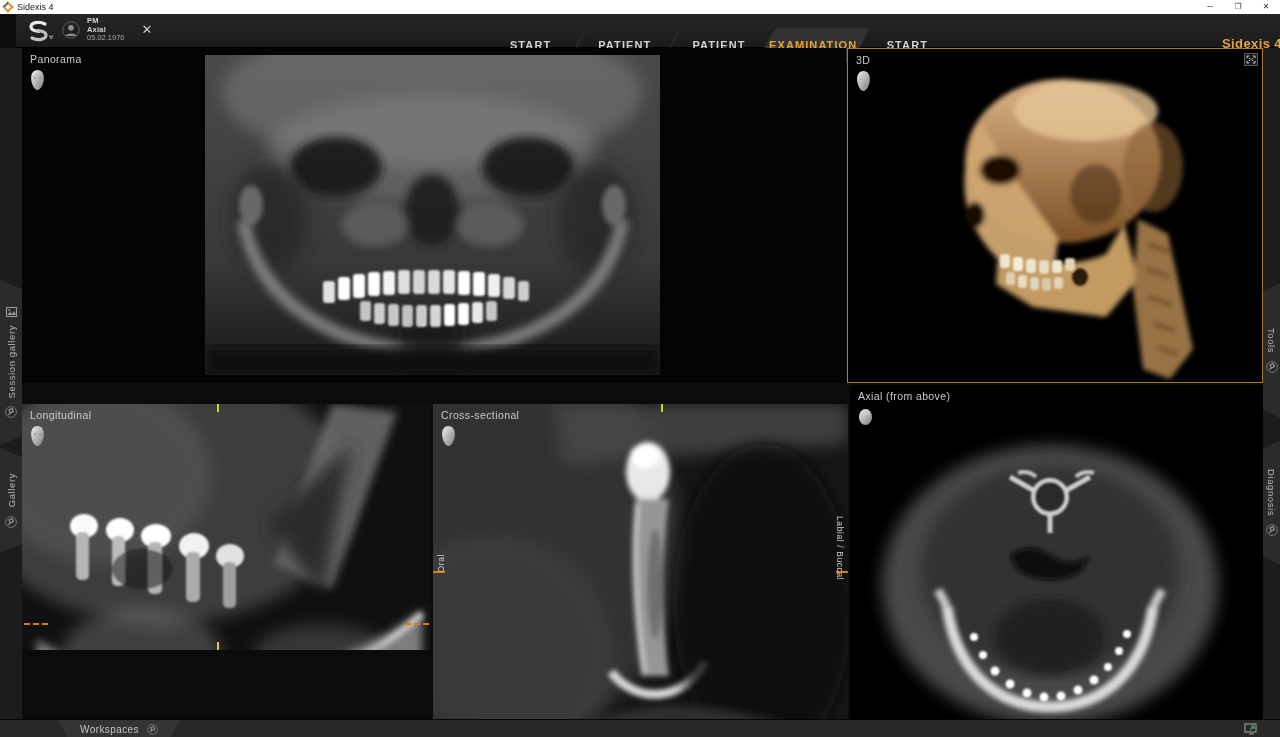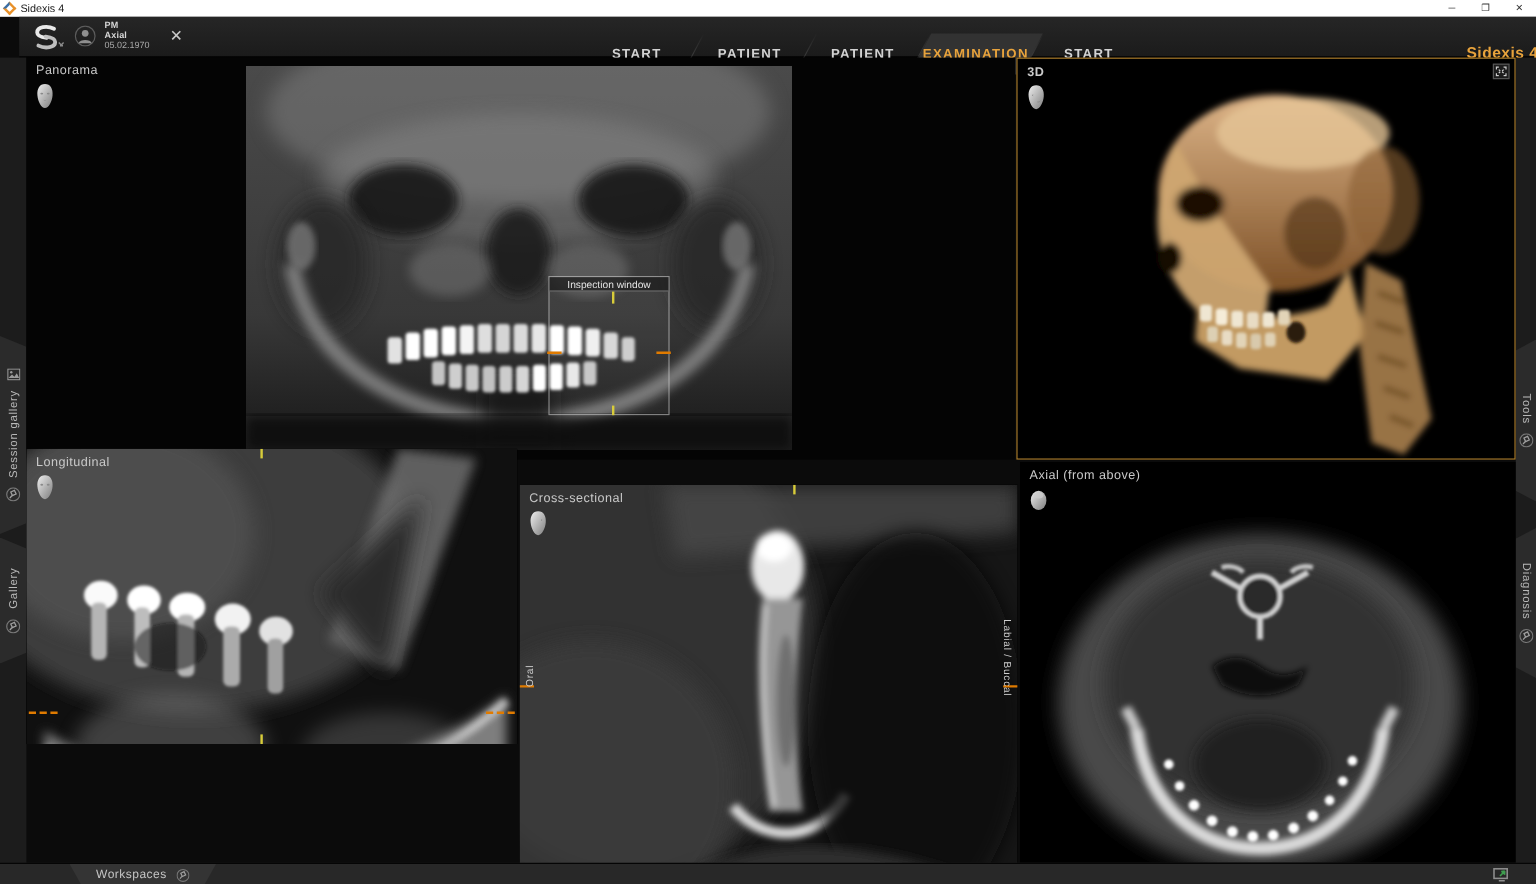--- a/index.html
+++ b/index.html
@@ -42,22 +42,22 @@
   .rail-tab { position:absolute; left:0; width:100%; background:#2b2b2b; display:flex; flex-direction:column;
               align-items:center; justify-content:center; gap:8px; cursor:pointer; }
   .rail-tab.left  { clip-path:polygon(0 0,100% 9px,100% calc(100% - 9px),0 100%); }
   .rail-tab.right { clip-path:polygon(0 9px,100% 0,100% 100%,0 calc(100% - 9px)); }
   .vtext-up   { writing-mode:vertical-rl; transform:rotate(180deg); font-size:9.5px; color:#b8b8b8; letter-spacing:.6px; }
   .vtext-down { writing-mode:vertical-rl; font-size:9.5px; color:#b8b8b8; letter-spacing:.6px; }
 
   
   .panel { position:absolute; background:#040404; overflow:hidden;padding-left:24px; }
   #panel-panorama     { left:22px;  top:48px;  width:824px; height:335px; }
-  #panel-3d           { left:847px; top:48px;  width:416px; height:335px; border:1px solid #a87b2a;font-weight:bold; }
-  #panel-longitudinal { left:22px;  top:374px; width:409px; height:246px; }
+  #panel-3d           { left:847px; top:48px;  width:416px; height:335px; border:1px solid #a87b2a; }
+  #panel-longitudinal { left:22px;  top:404px; width:409px; height:246px; }
   #panel-cross        { left:433px; top:404px; width:415px; height:334px; }
   #panel-axial        { left:850px; top:385px; width:413px; height:334px; }
   .panel-label { position:absolute; left:8px; top:5px; font-size:10.5px; color:#c9c9c9; letter-spacing:.4px; z-index:5; }
   .head-icon { position:absolute; left:7px; top:21px; width:17px; height:22px; z-index:5; }
 
   #expand-3d { position:absolute; right:4px; top:4px; width:14px; height:13px; background:#1d1d1d;
                border:1px solid #555; z-index:6; cursor:pointer; display:flex; align-items:center; justify-content:center; }
 
   
   #inspection { position:absolute; left:435px; top:182px; width:101px; height:116px;
@@ -261,27 +261,20 @@
       <rect x="211" y="250" width="11" height="22" rx="3" fill="#cccccc"></rect>
       <rect x="225" y="250" width="11" height="22" rx="3" fill="#d6d6d6"></rect>
       <rect x="239" y="249" width="11" height="22" rx="3" fill="#ffffff"></rect>
       <rect x="253" y="248" width="11" height="22" rx="3" fill="#ffffff"></rect>
       <rect x="267" y="247" width="11" height="21" rx="3" fill="#e8e8e8"></rect>
       <rect x="281" y="246" width="11" height="20" rx="3" fill="#c6c6c6"></rect>
     </g>
     <rect x="0" y="292" width="455" height="28" fill="#0c0c0c" opacity=".85" filter="url(#b4)"></rect>
   </svg>
 
-  <div id="inspection">
-    <span class="iw-label">Inspection window</span>
-    <div class="tick-v" style="left:52px; top:12px; height:10px;"></div>
-    <div class="dash-or short" style="left:-2px; top:62px;"></div>
-    <div class="dash-or short" style="right:-2px; top:62px;"></div>
-    <div class="tick-v" style="left:52px; bottom:-1px;"></div>
-  </div>
 </div>
 
 <div id="panel-3d" class="panel">
   <span class="panel-label">3D</span>
   <svg class="head-icon" viewBox="0 0 17 22">
     <path d="M8.5,1 C13,1 15.3,5 14.8,10.5 C14.4,15.5 11.6,21 8.5,21 C5.4,21 2.6,15.5 2.2,10.5 C1.7,5 4,1 8.5,1 Z" fill="url(#headg)"></path>
     <path d="M6,9 q-1.5,.4 0,.8 M12,14 q-1,1.4 -2.6,1" stroke="#8a8a8a" stroke-width=".7" fill="none"></path>
   </svg>
   <div id="expand-3d">
     <svg width="10" height="9" viewBox="0 0 10 9">

